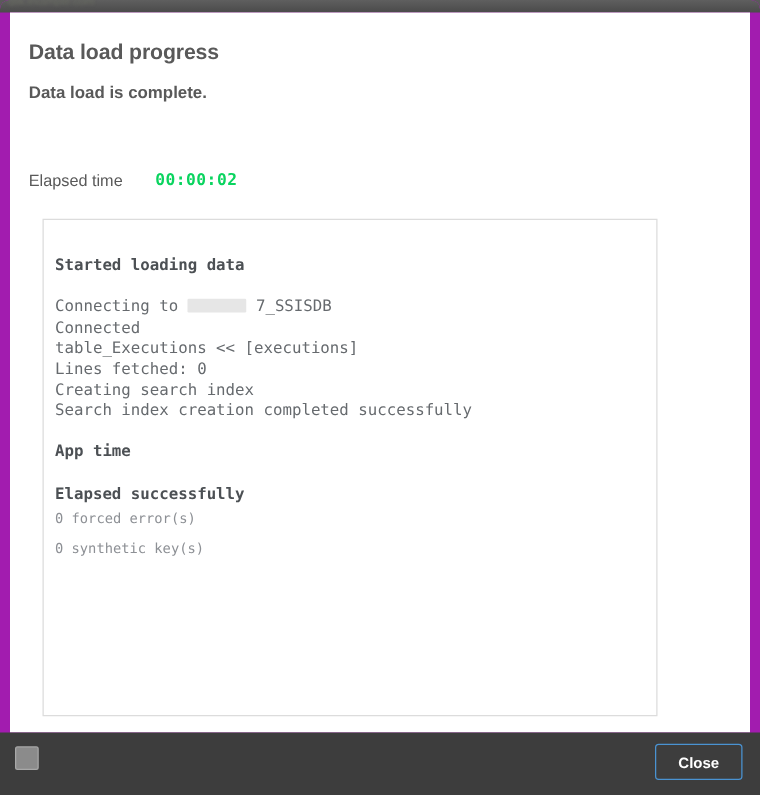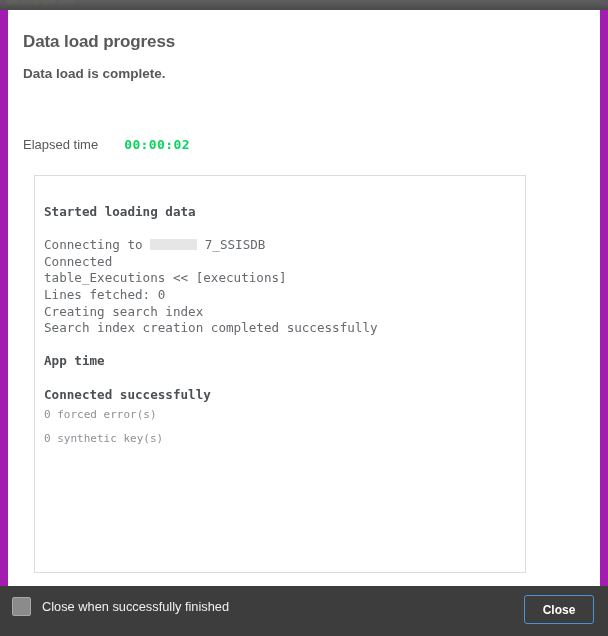--- a/index.html
+++ b/index.html
@@ -214,31 +214,30 @@
         <div class="log-line blank"></div>
         <div class="log-line">Connecting to <span class="redaction"></span> 7_SSISDB</div>
         <div class="log-line">Connected</div>
         <div class="log-line">table_Executions &lt;&lt; [executions]</div>
         <div class="log-line">Lines fetched: 0</div>
         <div class="log-line">Creating search index</div>
         <div class="log-line">Search index creation completed successfully</div>
         <div class="log-line blank"></div>
         <div class="log-line bold">App time</div>
         <div class="log-line blank"></div>
-        <div class="log-line bold">Connected successfully</div>
+        <div class="log-line bold">Elapsed successfully</div>
         <div class="log-line small">0 forced error(s)</div>
         <div class="log-line small">0 synthetic key(s)</div>
       </div>
 
   </div>
 
   <div id="footer-bar">
 
     <div id="close-when-finished-row">
       <div id="close-when-finished-checkbox"></div>
-      <span id="close-when-finished-label">Close when successfully finished</span>
     </div>
 
     <button id="close-button">Close</button>
 
   </div>
 
 </div>
 
 </body></html>

